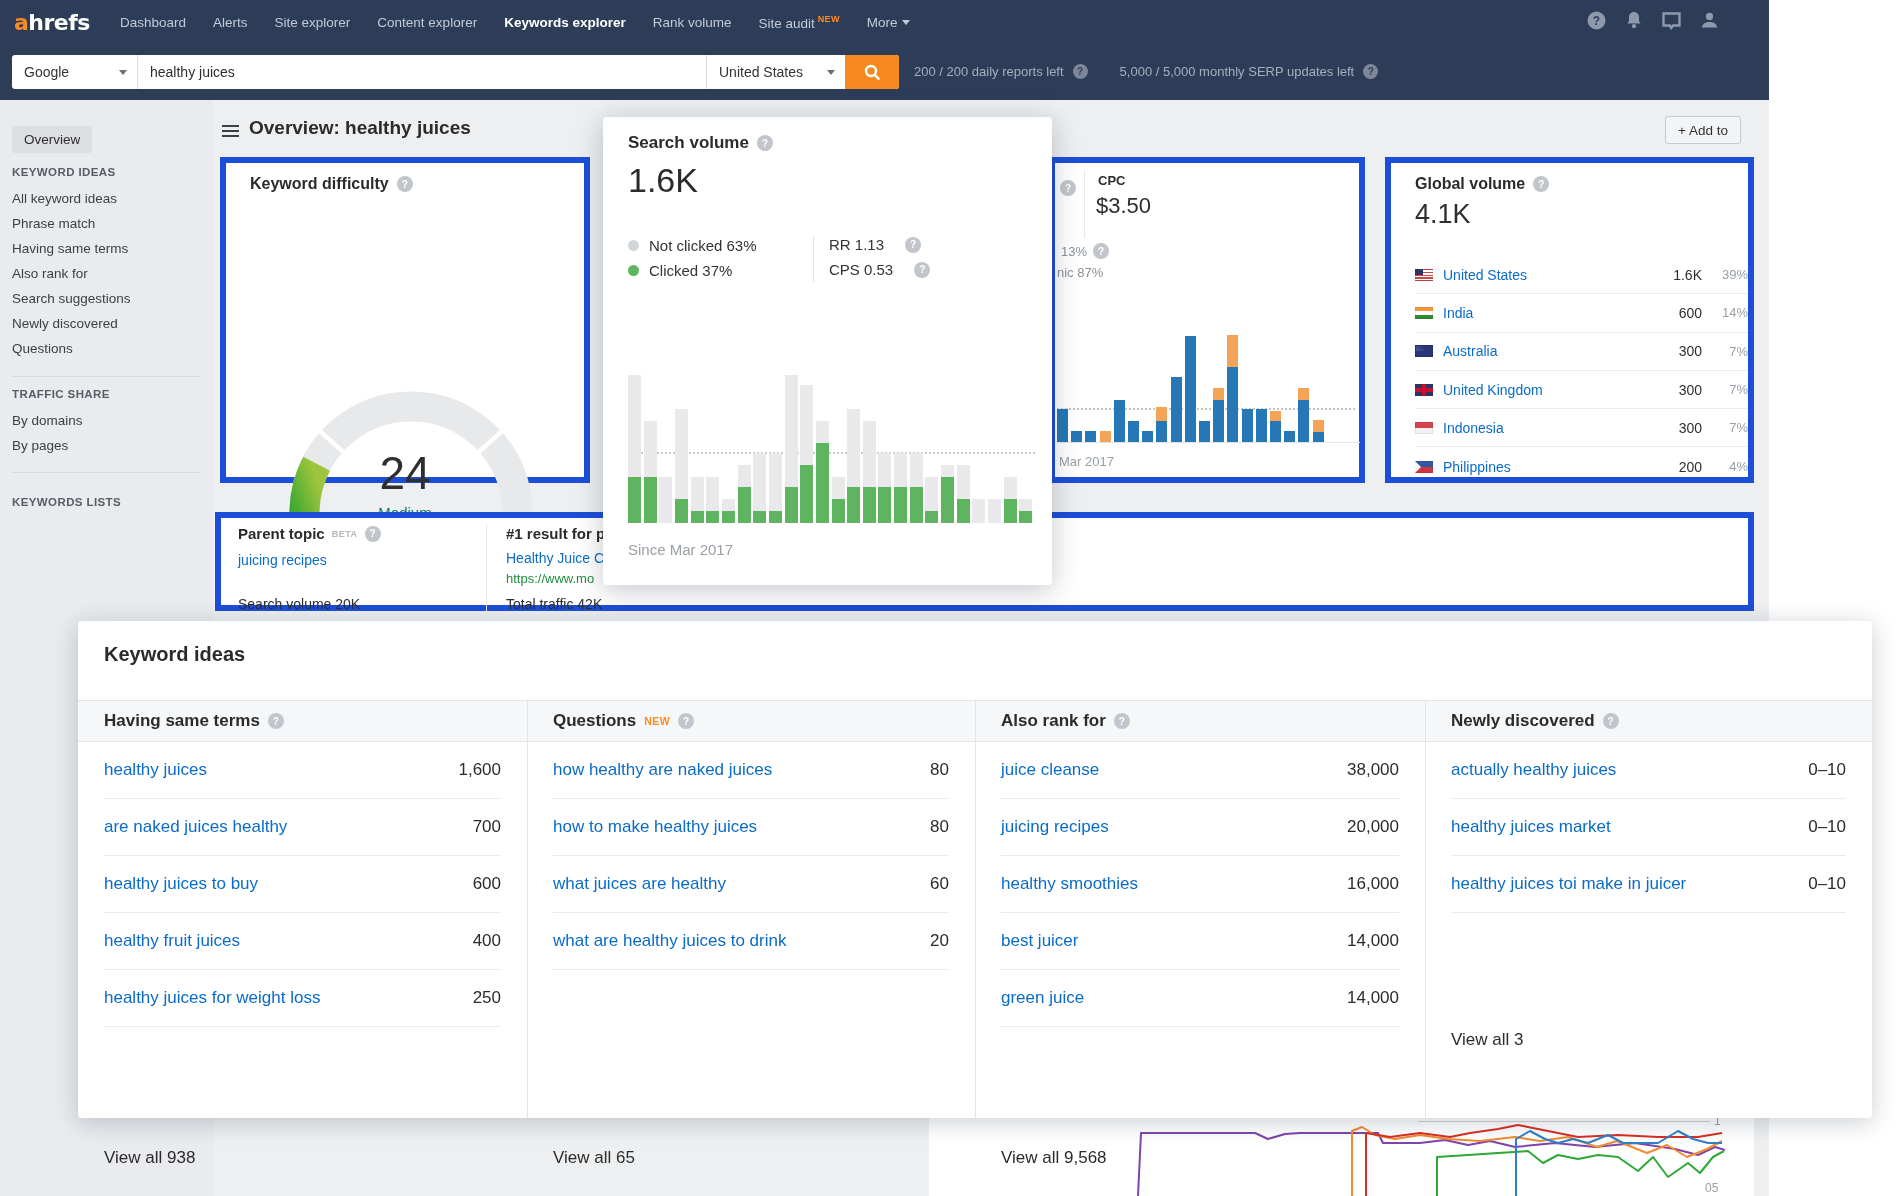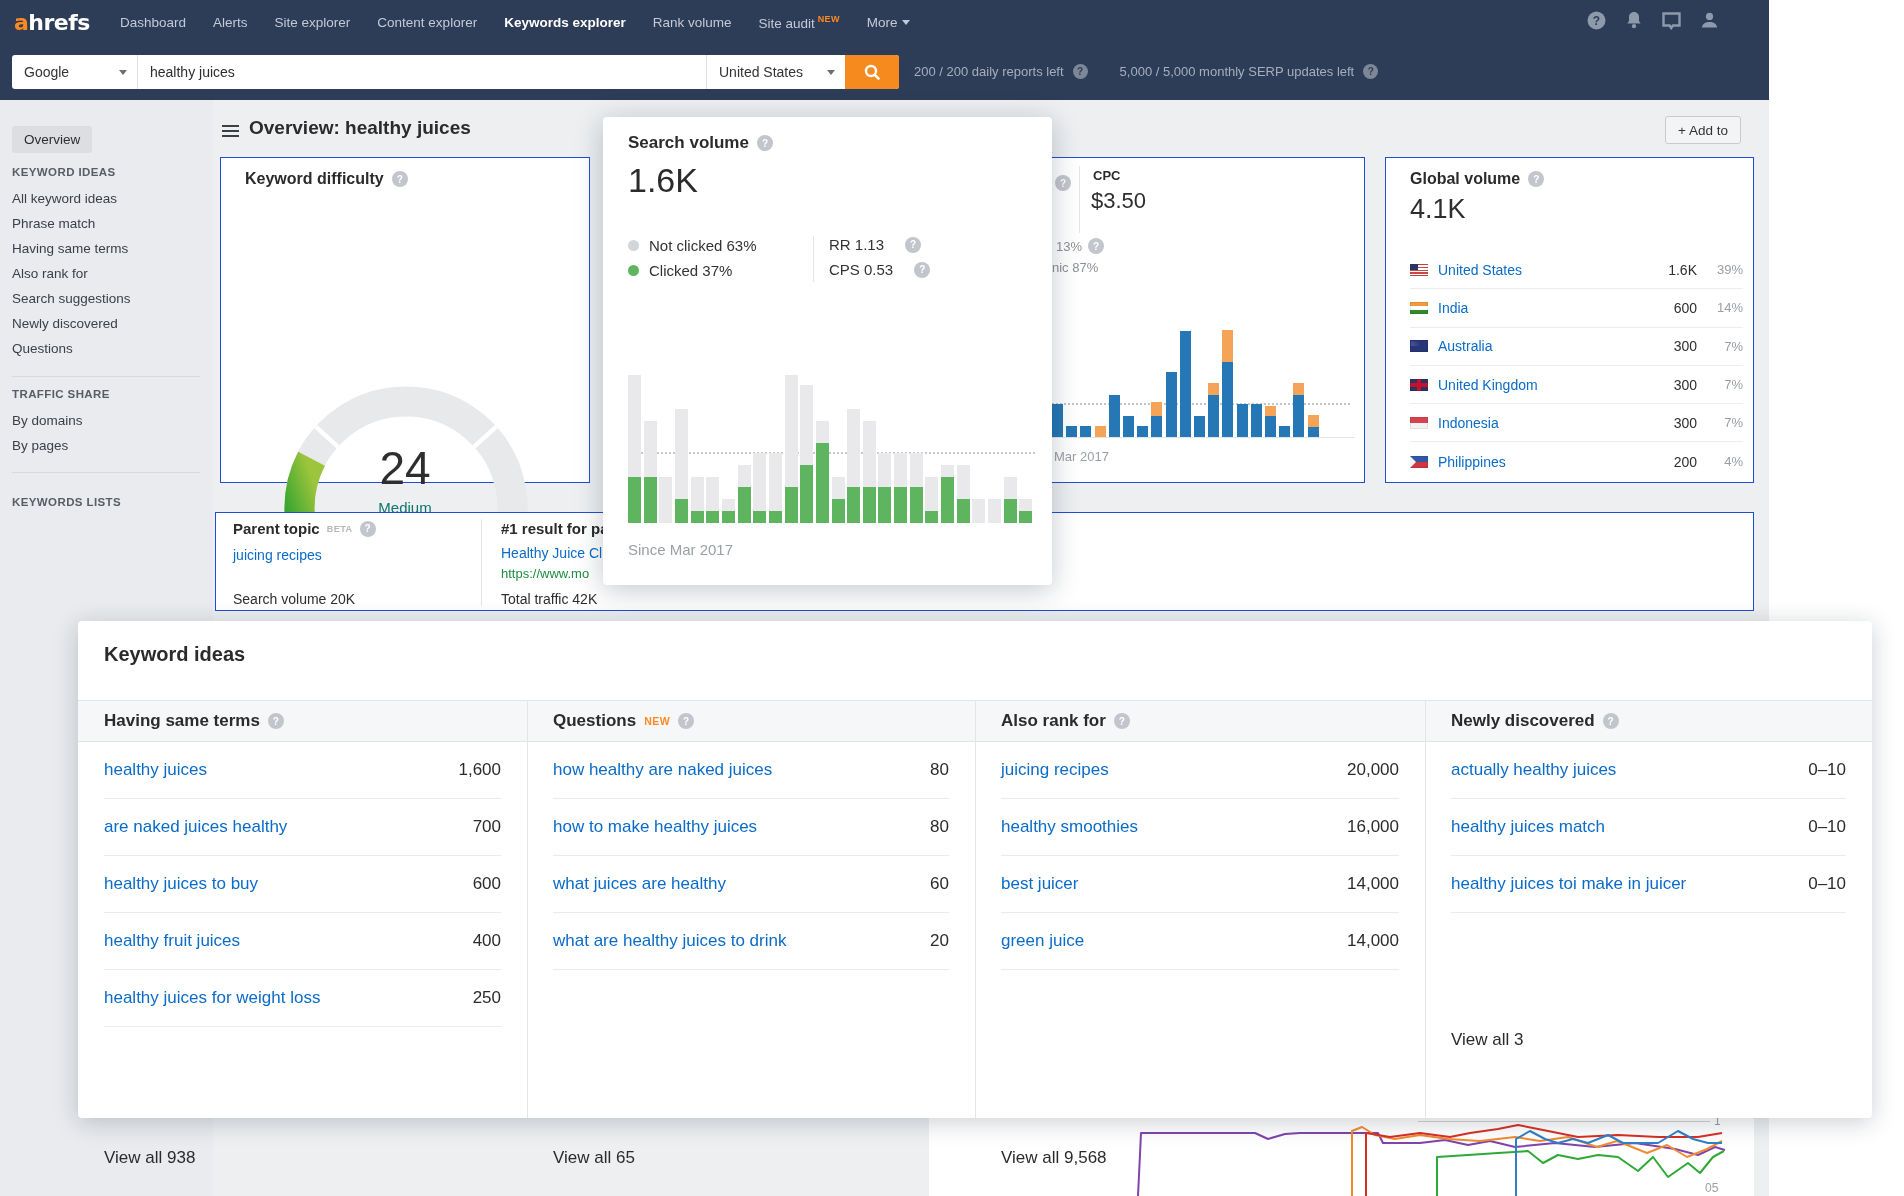--- a/index.html
+++ b/index.html
@@ -40,21 +40,21 @@
   .sb-item { position:absolute; left:12px; font-size:13.5px; color:#3c4147; cursor:pointer; white-space:nowrap; }
   .sb-div { position:absolute; left:12px; width:188px; height:1px; background:#d7d9dd; }
 
   
   .burger { position:absolute; left:222px; top:125px; width:17px; cursor:pointer; }
   .burger span { display:block; width:17px; height:2px; background:#3c4043; margin-bottom:3px; }
   .page-title { position:absolute; left:249px; top:117px; font-size:19px; font-weight:700; color:#2b2b2b; }
   .addto { position:absolute; left:1665px; top:116px; height:28px; padding:0 12px; background:#f3f4f5; border:1px solid #c8cacc; border-radius:3px; font-size:13.5px; color:#333; display:flex; align-items:center; cursor:pointer; }
 
   
-  .card { position:absolute; background:#ffffff; border:1px solid #1d4ed8; }
+  .card { position:absolute; background:#ffffff; border:6px solid #1d4ed8; }
   .card-title { font-size:16px; font-weight:700; color:#2b2b2b; display:flex; align-items:center; gap:8px; }
   .q2 { display:inline-flex; width:16px; height:16px; border-radius:50%; background:#c2c6cc; color:#ffffff; font-size:10px; font-weight:700; align-items:center; justify-content:center; flex:0 0 auto; }
 
   
   #kd-card { left:220px; top:157px; width:370px; height:326px; }
   #kd-card .card-title { position:absolute; left:24px; top:12px; }
   #kd-gauge { position:absolute; left:25px; top:208px; width:320px; height:213px; }
   #kd-value { position:absolute; left:0; width:100%; top:283px; text-align:center; font-size:46px; color:#2e2e2e; }
   #kd-label { position:absolute; left:0; width:100%; top:341px; text-align:center; font-size:15px; color:#0f766e; }
   .kd-note { position:absolute; left:0; width:100%; text-align:center; font-size:12.5px; color:#8f949b; }
@@ -554,20 +554,24 @@
     <div class="view-all" style="top:448px">View all 65</div>
   </div>
 
   <div class="ide-col" style="left:897px; width:450px;">
     <div class="ide-header">
         <span>Also rank for</span>
         <span class="q2">?</span>
       </div>
     <div class="ide-rows">
       <div class="ide-row">
+          <span class="ide-kw">juice cleanse</span>
+          <span class="ide-num">38,000</span>
+        </div>
+      <div class="ide-row">
           <span class="ide-kw">juicing recipes</span>
           <span class="ide-num">20,000</span>
         </div>
       <div class="ide-row">
           <span class="ide-kw">healthy smoothies</span>
           <span class="ide-num">16,000</span>
         </div>
       <div class="ide-row">
           <span class="ide-kw">best juicer</span>
           <span class="ide-num">14,000</span>
@@ -584,21 +588,21 @@
     <div class="ide-header">
         <span>Newly discovered</span>
         <span class="q2">?</span>
       </div>
     <div class="ide-rows">
       <div class="ide-row">
           <span class="ide-kw">actually healthy juices</span>
           <span class="ide-num">0–10</span>
         </div>
       <div class="ide-row">
-          <span class="ide-kw">healthy juices match</span>
+          <span class="ide-kw">healthy juices market</span>
           <span class="ide-num">0–10</span>
         </div>
       <div class="ide-row">
           <span class="ide-kw">healthy juices toi make in juicer</span>
           <span class="ide-num">0–10</span>
         </div>
     </div>
     <div class="view-all" style="top:330px">View all 3</div>
   </div>
 </div>

